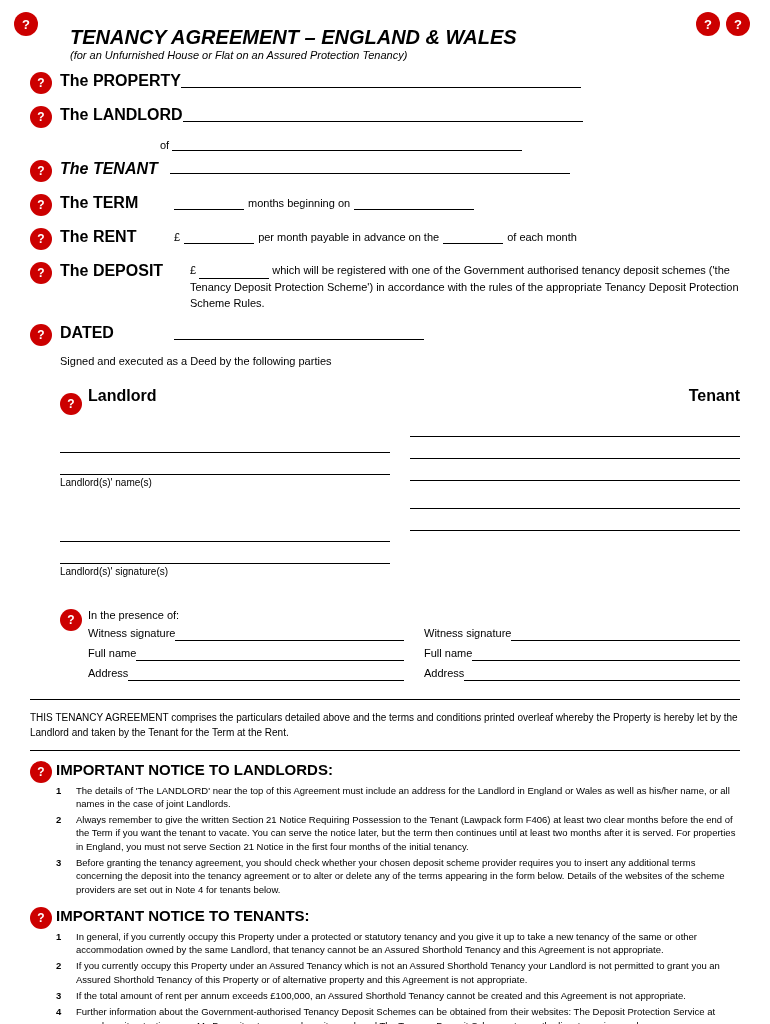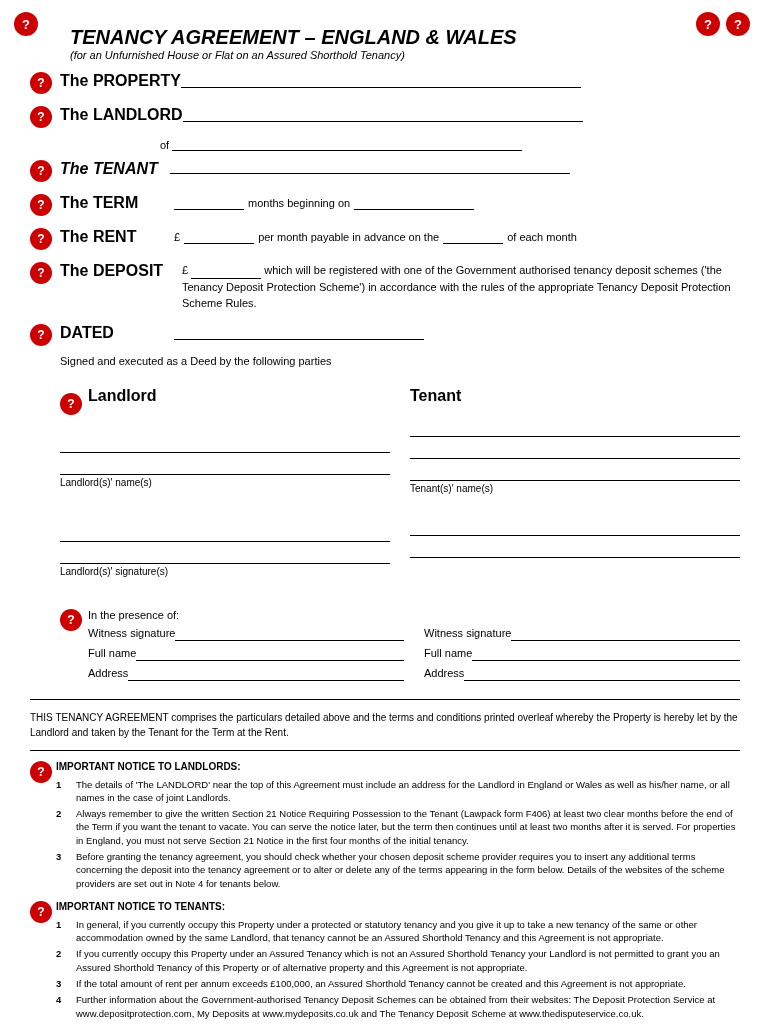--- a/index.html
+++ b/index.html
@@ -169,21 +169,21 @@
       border-top: 1px solid #000;
       margin: 10px 0;
     }
     .notice-block {
       margin-top: 6px;
       font-size: 9.5px;
       line-height: 1.4;
     }
     .notice-title {
       font-weight: bold;
-      font-size: 10px;
+      font-size: 15px;
       margin-bottom: 3px;
     }
     .notice-item {
       display: flex;
       gap: 6px;
       margin-bottom: 3px;
     }
     .notice-num {
       min-width: 14px;
       font-weight: bold;
@@ -214,21 +214,21 @@
 
   <div class="top-help-icons">
     <div class="help-icon">?</div>
     <div class="help-icon">?</div>
   </div>
 
   <div class="header-row">
     <div style="width:30px; flex-shrink:0;"></div>
     <div class="header-text">
       <div class="main-title">TENANCY AGREEMENT – ENGLAND &amp; WALES</div>
-      <div class="sub-title">(for an Unfurnished House or Flat on an Assured Shorthold Tenancy)</div>
+      <div class="sub-title">(for an Unfurnished House or Flat on an Assured Protection Tenancy)</div>
     </div>
   </div>
 
   <div class="section-row">
     <div class="help-icon-sm">?</div>
     <div style="margin-left:8px; display:flex; align-items:center; width:100%;">
       <span class="section-label">The PROPERTY</span>
       <span class="inline-field" style="min-width:400px;"></span>
     </div>
   </div>
@@ -271,21 +271,21 @@
       <span class="inline-field" style="min-width:70px;"></span>
       <span style="white-space:nowrap;">per month  payable in advance on the</span>
       <span class="inline-field" style="min-width:60px;"></span>
       <span style="white-space:nowrap;">of each  month</span>
     </div>
   </div>
 
   <div class="section-row">
     <div class="help-icon-sm">?</div>
     <div style="margin-left:8px; width:100%;">
-      <div style="display:flex; align-items:flex-start; gap:12px;">
+      <div style="display:flex; align-items:flex-start; gap:20px;">
         <span class="section-label">The DEPOSIT</span>
         <div class="deposit-block">
           <span>£</span>
           <span class="inline-field" style="min-width:70px;"></span>
           <span>which will be registered with one of the Government authorised tenancy deposit schemes ('the Tenancy Deposit Protection Scheme') in accordance with the rules of the appropriate Tenancy Deposit Protection Scheme Rules.</span>
         </div>
       </div>
     </div>
   </div>
 
@@ -309,27 +309,26 @@
       <div class="sig-line"></div>
       <div class="sig-line"></div>
       <div class="sig-sublabel">Landlord(s)' name(s)</div>
       <div style="height:18px;"></div>
       <div class="sig-line"></div>
       <div class="sig-line"></div>
       <div class="sig-sublabel">Landlord(s)' signature(s)</div>
     </div>
 
     <div class="sig-col">
-      <div style="margin-bottom:12px;">
+      <div style="margin-bottom:12px;text-align:right;">
         <span class="sig-col-label">Tenant</span>
       </div>
       <div class="sig-line"></div>
       <div class="sig-line"></div>
       <div class="sig-line"></div>
-      <div class="sig-sublabel">Tenant(s)' name(s)</div>
       <div style="height:6px;"></div>
       <div class="sig-line"></div>
       <div class="sig-line"></div>
     </div>
   </div>
 
   <div class="presence-section" style="margin-top:16px; margin-left:30px;">
     <div class="help-icon-sm">?</div>
     <div class="presence-content">
       <div class="presence-title">In the presence of:</div>

